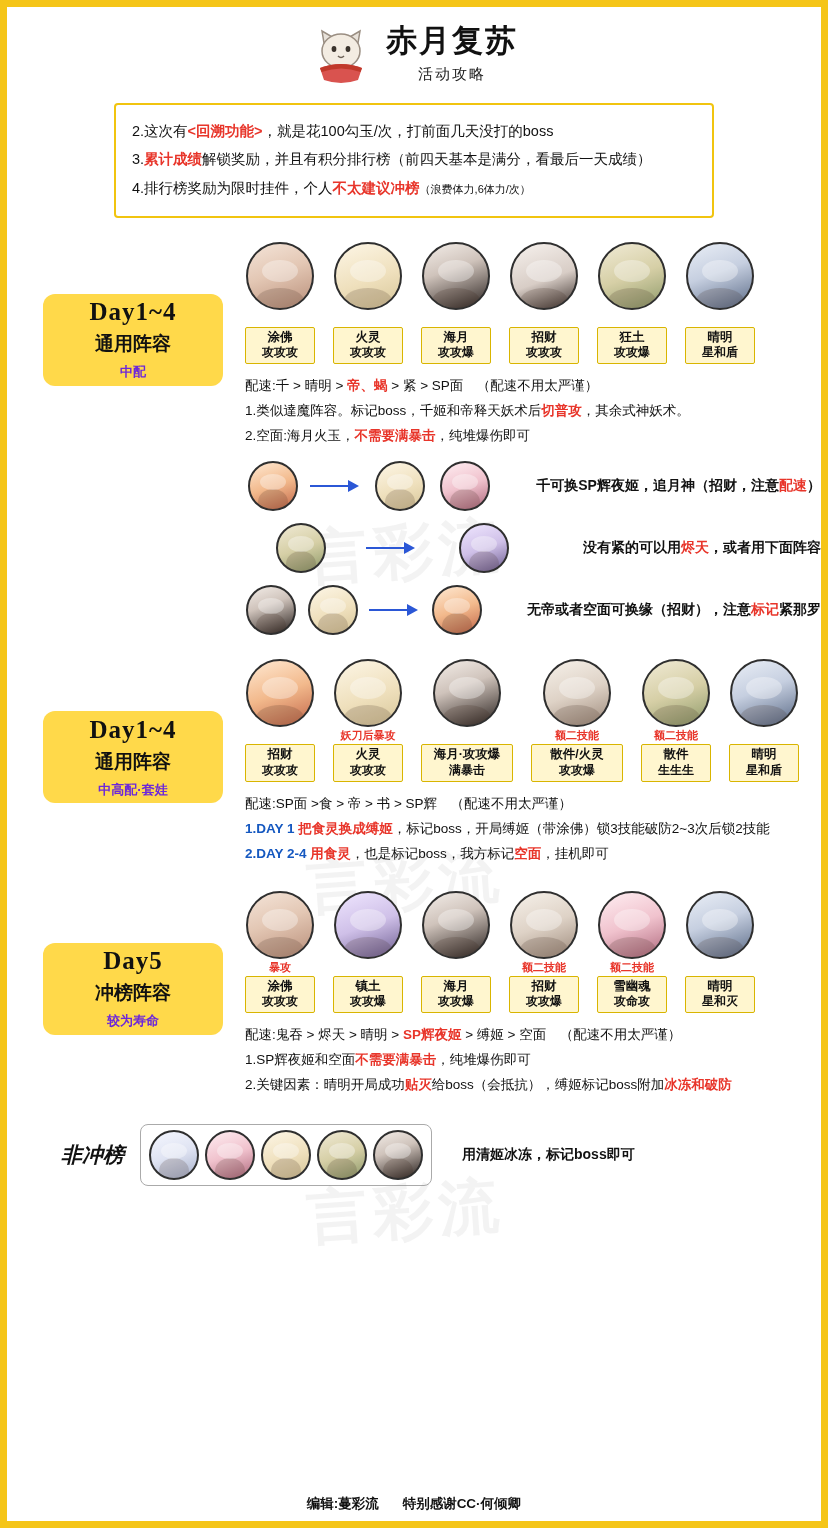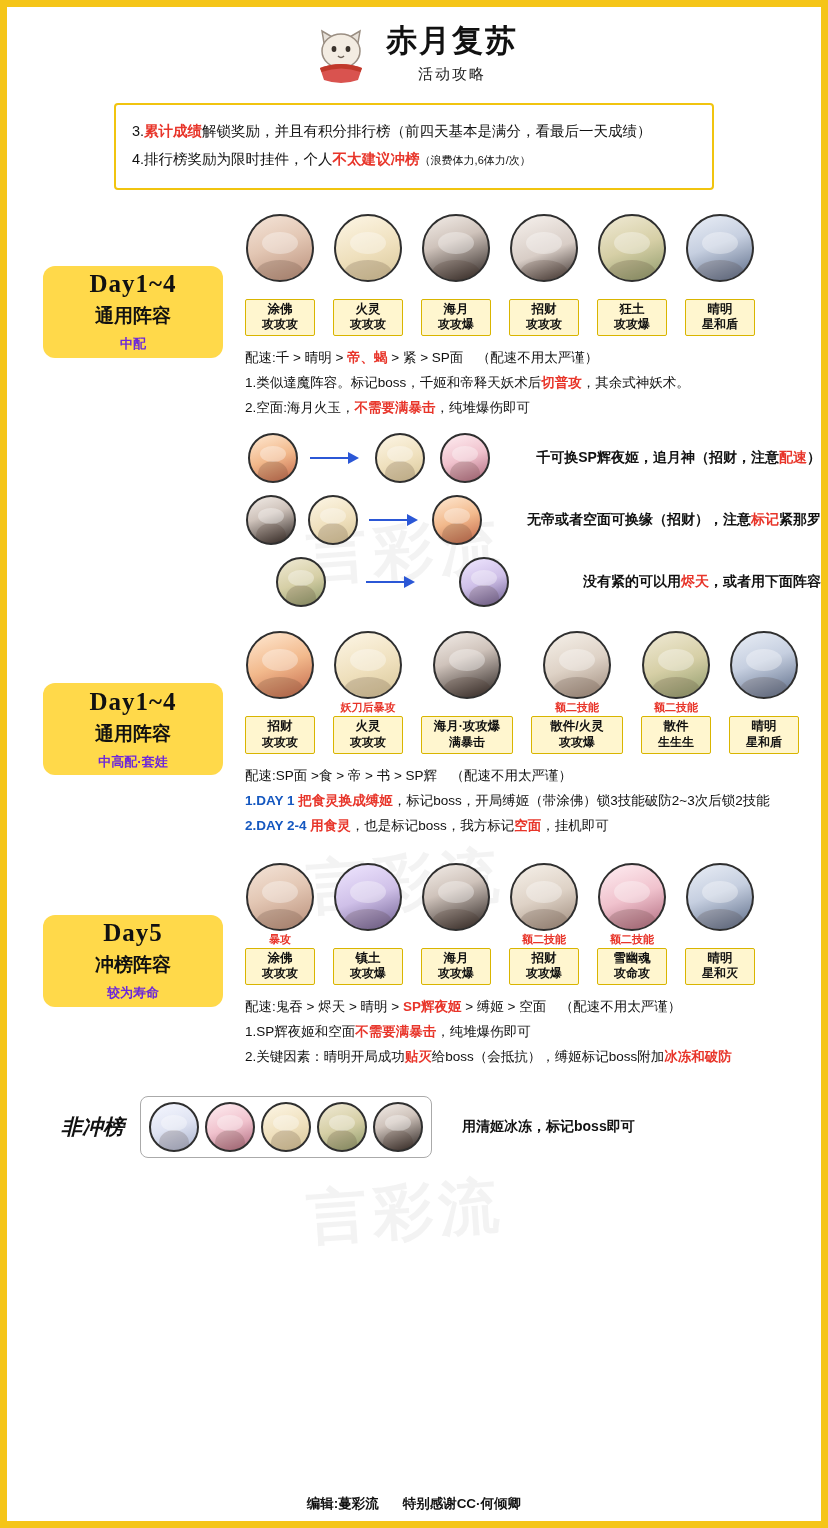--- a/index.html
+++ b/index.html
@@ -340,20 +340,21 @@
         </svg>
       </div>
       <div class="header-titles">
         <div class="title-main">赤月复苏</div>
         <div class="title-sub">活动攻略</div>
       </div>
     </div>
 
     <div class="notice">
       <div id="notice-lines">
+          <div class="notice-line"><span>2.这次有</span><span class="red-b">&lt;回溯功能&gt;</span><span>，就是花100勾玉/次，打前面几天没打的boss</span></div>
           <div class="notice-line"><span>3.</span><span class="red-b">累计成绩</span><span>解锁奖励，并且有积分排行榜（前四天基本是满分，看最后一天成绩）</span></div>
           <div class="notice-line"><span>4.排行榜奖励为限时挂件，个人</span><span class="red-b">不太建议冲榜</span><span class="small">（浪费体力,6体力/次）</span></div>
         </div>
     </div>
 
     <div id="sections">
         <div class="section">
           <div class="sec-row">
             <div class="tag">
               <div class="tag-day">Day1~4</div>
@@ -417,31 +418,31 @@
                 <div class="note"><span>2.空面:海月火玉，</span><span class="red-b">不需要满暴击</span><span>，纯堆爆伤即可</span></div>
               </div>
               <div class="swap">
                 <div class="portrait p-g"></div>
                 <div class="arrow"></div>
                 <div class="portrait p-b"></div>
                 <div class="portrait p-k"></div>
                 <div class="swap-text"><span>千可换SP辉夜姬，追月神（招财，注意</span><span class="red-b">配速</span><span>）</span></div>
               </div>
               <div class="swap">
+                <div class="portrait p-e"></div>
+                <div class="arrow"></div>
+                <div class="portrait p-j"></div>
+                <div class="swap-text"><span>没有紧的可以用</span><span class="red-b">烬天</span><span>，或者用下面阵容</span></div>
+              </div>
+              <div class="swap">
                 <div class="portrait p-c"></div>
                 <div class="portrait p-b"></div>
                 <div class="arrow"></div>
                 <div class="portrait p-g"></div>
                 <div class="swap-text"><span>无帝或者空面可换缘（招财），注意</span><span class="red-b">标记</span><span>紧那罗</span></div>
-              </div>
-              <div class="swap">
-                <div class="portrait p-e"></div>
-                <div class="arrow"></div>
-                <div class="portrait p-j"></div>
-                <div class="swap-text"><span>没有紧的可以用</span><span class="red-b">烬天</span><span>，或者用下面阵容</span></div>
               </div>
             </div>
           </div>
         </div>
         <div class="section">
           <div class="sec-row">
             <div class="tag">
               <div class="tag-day">Day1~4</div>
               <div class="tag-line2">通用阵容</div>
               <div class="tag-line3">中高配·套娃</div>

